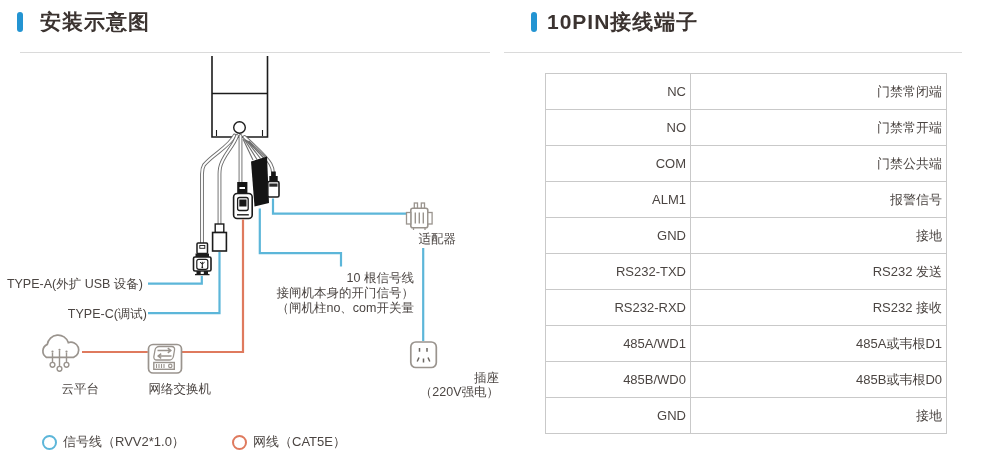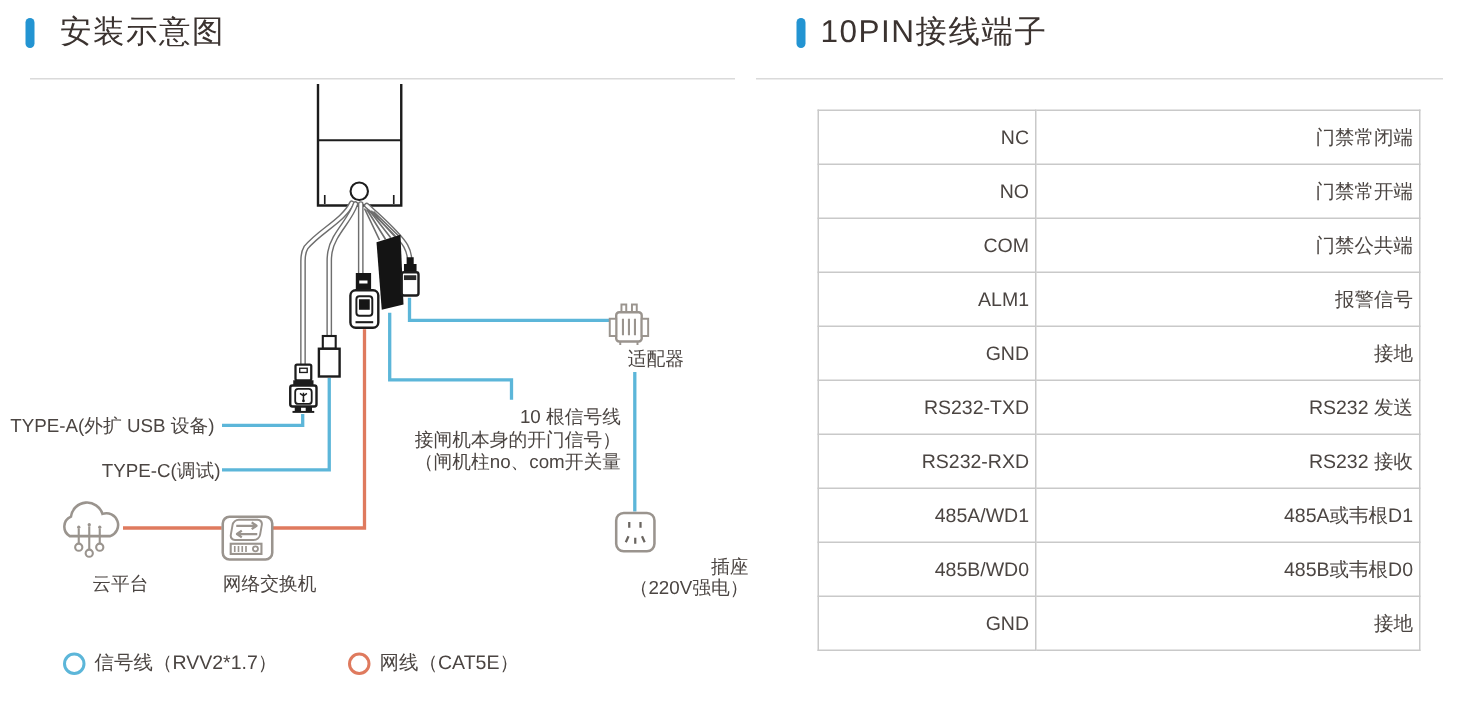--- a/index.html
+++ b/index.html
@@ -2,21 +2,21 @@
 <html><head>
 <meta charset="utf-8">
 <style>
   html,body{margin:0;padding:0;background:#fff;}
   #screen{
     position:relative;width:982px;height:472px;background:#ffffff;overflow:hidden;
     font-family:"Liberation Sans","DejaVu Sans",sans-serif;color:#4b4542;
   }
   .section-title{
     position:absolute;top:8px;margin:0;font-size:21px;line-height:28px;
-    font-weight:400;color:#3b3330;letter-spacing:1px;white-space:nowrap;
+    font-weight:700;color:#3b3330;letter-spacing:1px;white-space:nowrap;
   }
   .accent-bar{
     position:absolute;top:12px;width:5.5px;height:20px;border-radius:3px;background:#2394d2;
   }
   .divider{position:absolute;top:52px;height:1px;background:#dadada;}
   .lbl{
     position:absolute;font-size:12.5px;line-height:15px;color:#4b4542;white-space:nowrap;
   }
   .lbl.center{text-align:right;white-space:normal;}
   .lbl.right{text-align:right;}
@@ -177,21 +177,21 @@
   <div class="lbl center" style="left:386px;top:232px;width:70px">适配器</div>
   <div class="lbl center" style="left:349px;top:371px;width:150px;line-height:14px">
     <div>插座</div>
     <div>（220V强电）</div>
   </div>
   <div class="lbl center" style="left:19px;top:382px;width:80px">云平台</div>
   <div class="lbl center" style="left:120px;top:382px;width:91px">网络交换机</div>
 
   <div class="legend-item" style="left:42px;top:433px">
     <span class="ring ring-blue"></span>
-    <span>信号线（RVV2*1.7）</span>
+    <span>信号线（RVV2*1.0）</span>
   </div>
   <div class="legend-item" style="left:232px;top:433px">
     <span class="ring ring-orange"></span>
     <span>网线（CAT5E）</span>
   </div>
 
   <table class="pin-table">
     <tbody>
         <tr>
           <td class="c1">NC</td>

